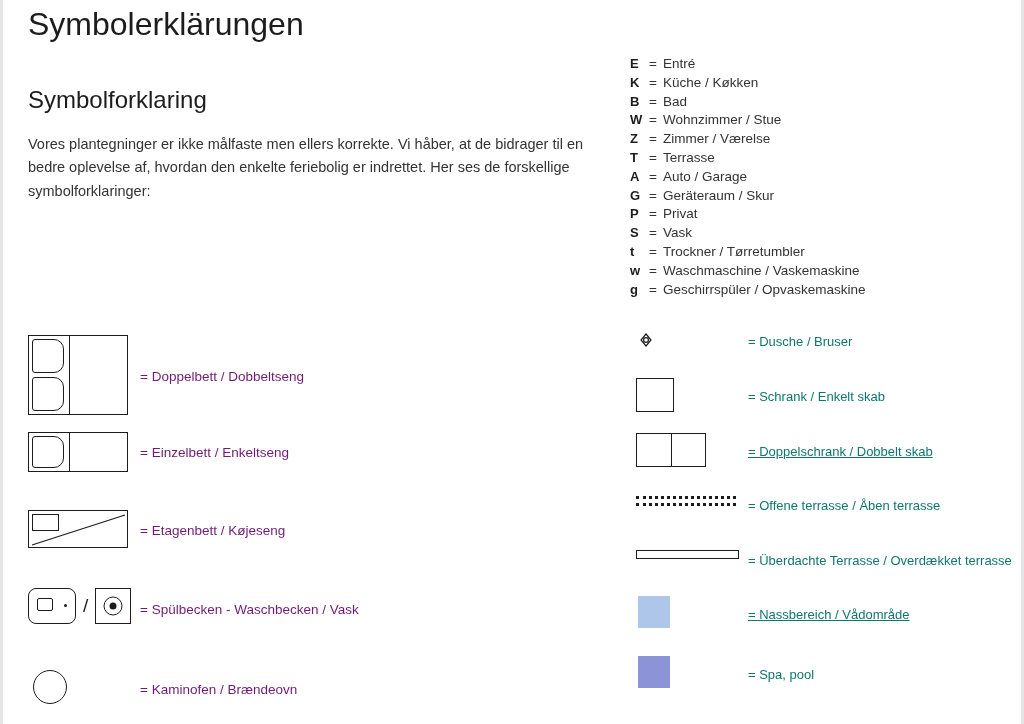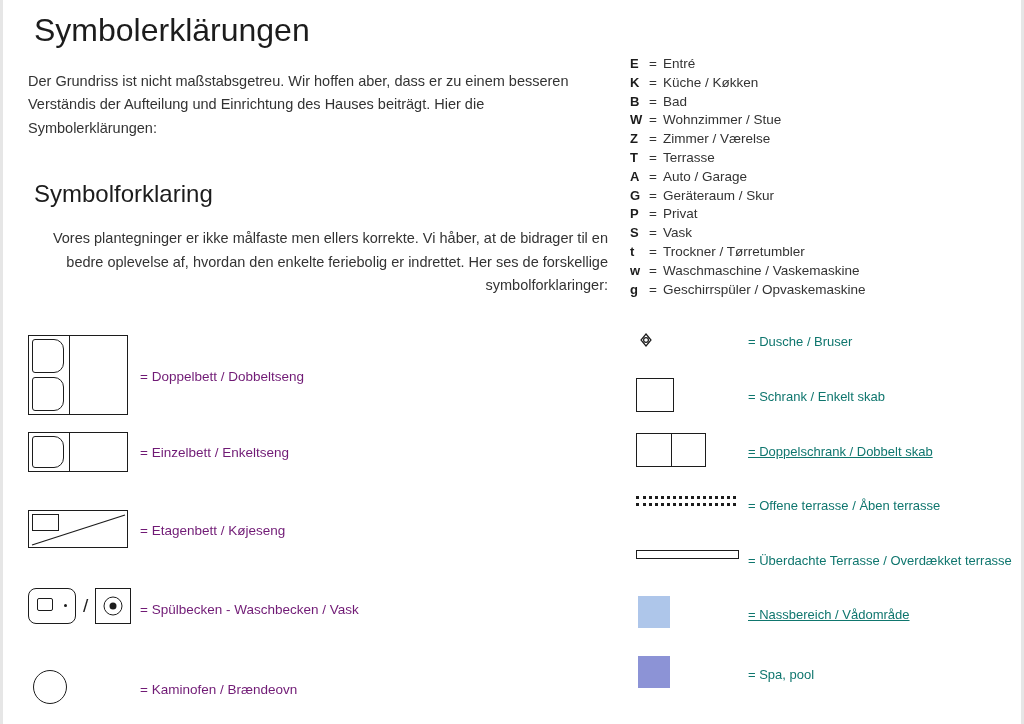--- a/index.html
+++ b/index.html
@@ -37,38 +37,37 @@
   .left-col {
     position: absolute;
     left: 28px;
     top: 0;
     width: 580px;
   }
   h1.title {
     font-size: 32px;
     font-weight: normal;
     letter-spacing: 0px;
-    margin: 6px;
+    margin: 0;
     padding-top: 4px;
     color: #1c1c1c;
     line-height: 1.3;
   }
   h1.title.second {
     padding-top: 0;
     margin-top: 38px;
     font-size: 24px;
   }
   p.para {
     font-size: 14.5px;
     line-height: 1.62;
     margin: 18px 0 0 0;
     color: #333333;
   }
   p.para.second {
-    text-align: right;
   }
 
   
   .legend-left {
     position: absolute;
     left: 28px;
     top: 330px;
     width: 580px;
   }
   .lrow {
@@ -348,21 +347,20 @@
 </head>
 <body>
 
 <div class="page">
 
   <div class="border-left"></div>
   <div class="border-right"></div>
 
   <div class="left-col">
     <h1 class="title">Symbolerklärungen</h1>
-    <p class="para">Der Grundriss ist nicht maßstabsgetreu. Wir hoffen aber, dass er zu einem besseren Verständis der Aufteilung und Einrichtung des Hauses beiträgt. Hier die Symbolerklärungen:</p>
     <h1 class="title second">Symbolforklaring</h1>
     <p class="para second">Vores plantegninger er ikke målfaste men ellers korrekte. Vi håber, at de bidrager til en bedre oplevelse af, hvordan den enkelte feriebolig er indrettet. Her ses de forskellige symbolforklaringer:</p>
   </div>
 
   <div class="abbr-list">
 
     <div class="abbr-row">
       <span class="abbr-key">E</span>
       <span class="abbr-eq">=</span>
       <span class="abbr-val">Entré</span>

